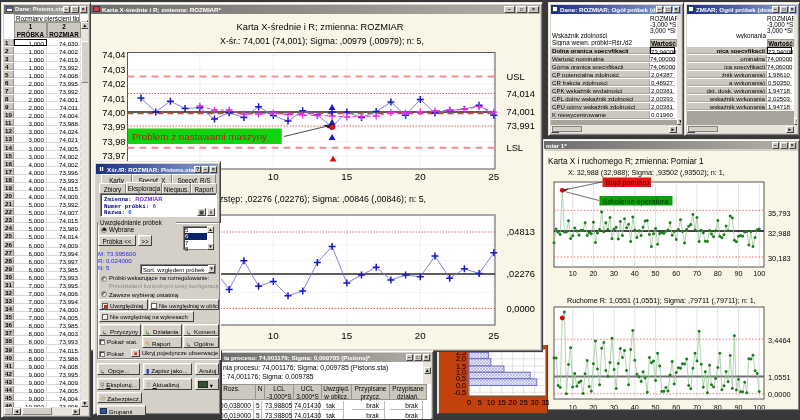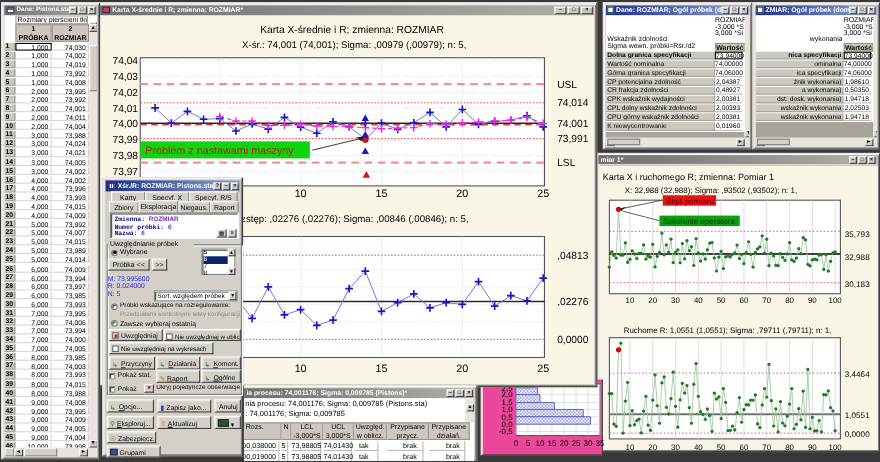--- a/index.html
+++ b/index.html
@@ -176,21 +176,21 @@
       <div style="position:absolute;left:80px;top:89.42px;width:25px;height:7.06px;background:#fff;border-bottom:1px solid #c0bcb4;font-size:6.1px;line-height:6.3px;text-align:right;padding:0.8px 2px 0 0;">1,94718</div>
       <div style="position:absolute;left:0;top:97.48px;width:107px;height:16.02px;background:#a8a49c;"></div>
       <div style="position:absolute;left:107px;top:0;width:8px;bottom:8px;background:#e8e4dc;"></div>
       <div class="wb" style="position:absolute;left:107px;bottom:8px;">▾</div>
       <div style="position:absolute;left:0;bottom:0;width:112px;height:8px;background:#e8e4dc;"></div>
       <div class="wb" style="position:absolute;left:0;bottom:0;">◂</div>
       <div class="wb" style="position:absolute;left:99px;bottom:0;">▸</div>
       <div style="position:absolute;left:1px;bottom:1px;width:30px;height:6px;background:#d4d0c8;border:1px solid #808080;"></div>
     </div>
   </div>
-<div style="position:absolute;left:437px;top:345px;width:111px;height:69px;background:#ec4899;border-left:2px solid #e8e4dc;border-right:1px solid #404040;border-bottom:1px solid #404040;">
+<div style="position:absolute;left:437px;top:345px;width:111px;height:69px;background:#c2410c;border-left:2px solid #e8e4dc;border-right:1px solid #404040;border-bottom:1px solid #404040;">
     <svg width="110" height="69" style="position:absolute;left:0;top:0;">
       <defs>
         <pattern id="hp" width="3" height="3" patternUnits="userSpaceOnUse">
           <rect width="3" height="3" fill="#ececf8"></rect>
           <path d="M0 0L3 3M3 0L0 3" stroke="#9a9ee0" stroke-width="0.6"></path>
         </pattern>
       </defs>
       <rect x="30" y="4" width="76.5" height="47" fill="#fff" stroke="#555" stroke-width="1"></rect>
       <line x1="30" y1="4" x2="30" y2="51" stroke="#d0d0d0" stroke-width="0.6"></line>
       <line x1="40.93" y1="4" x2="40.93" y2="51" stroke="#d0d0d0" stroke-width="0.6"></line>

